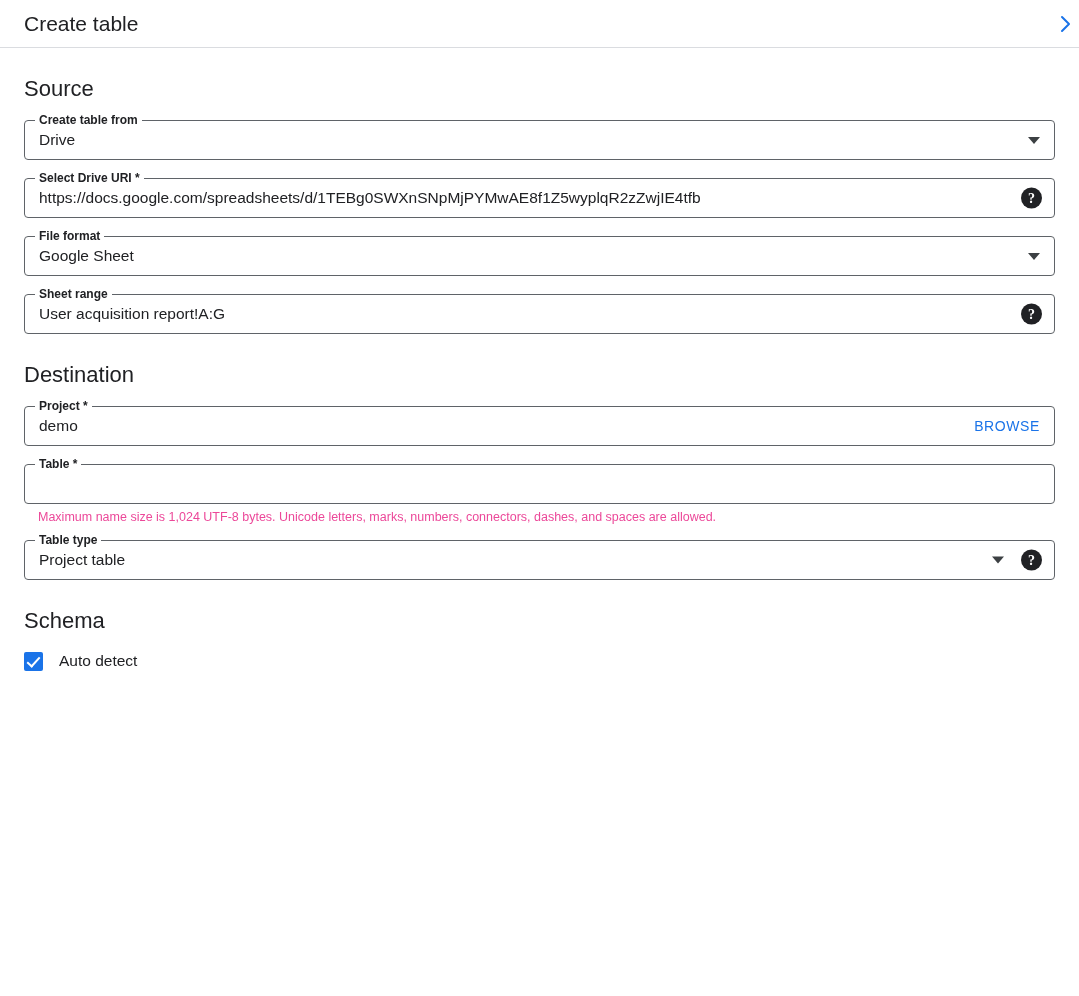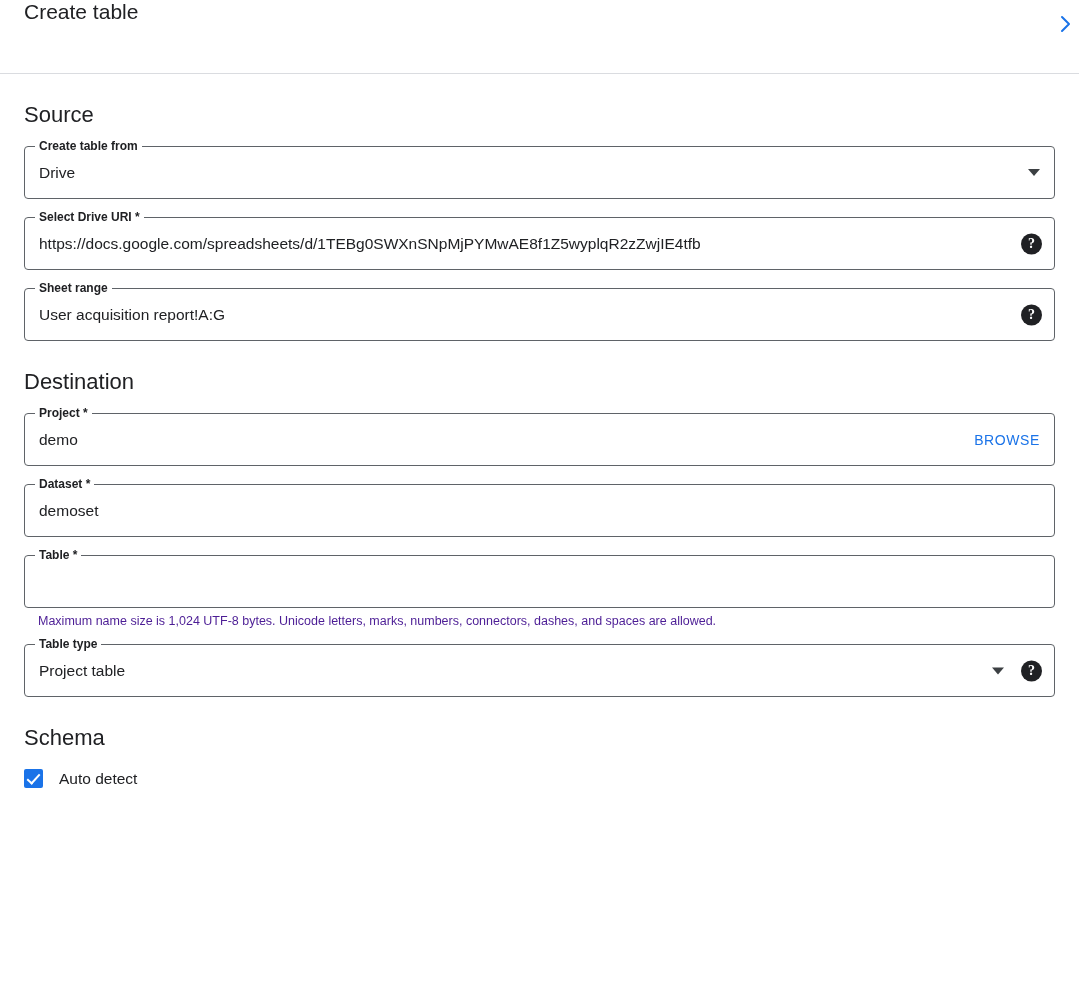--- a/index.html
+++ b/index.html
@@ -10,23 +10,24 @@
     height: 996px;
     background: #ffffff;
     font-family: "Liberation Sans", sans-serif;
     color: #202124;
     overflow: hidden;
   }
 
   
   .header {
     position: relative;
-    height: 74px;
+    height: 48px;
     border-bottom: 1px solid #dadce0;
     display: flex;
+    align-items: center;
     padding: 0 24px;
   }
   .header-title {
     font-size: 21px;
     font-weight: 400;
     color: #202124;
     letter-spacing: 0;
   }
   .header-collapse {
     position: absolute;
@@ -50,21 +51,21 @@
     font-size: 22px;
     font-weight: 400;
     color: #202124;
     margin: 28px 0 18px 0;
   }
   .section-title.schema { }
 
   
   .field {
     position: relative;
-    height: 53px;
+    height: 40px;
     border: 1px solid #5f6368;
     border-radius: 4px;
     margin-bottom: 18px;
     display: flex;
     align-items: center;
     padding: 0 14px;
     background: #fff;
   }
   .field.with-help { padding-right: 48px; }
   .field-label {
@@ -123,38 +124,37 @@
     font-size: 14px;
     font-weight: 400;
     letter-spacing: .6px;
     margin-left: 8px;
     cursor: pointer;
     flex: 0 0 auto;
   }
 
   .helper-text {
     font-size: 12.5px;
-    color: #4c1d95;
+    color: #ec4899;
     margin: -12px 0 16px 14px;
   }
 
   
   .field.with-caret-help { padding-right: 43px; }
   .field.with-caret-help .caret {
     position: absolute;
     right: 50px;
     top: 50%;
     transform: translateY(-50%);
     margin-left: 0;
   }
 
   
   .checkbox-row {
     display: flex;
-    align-items: center;
     margin-top: 10px;
   }
   .checkbox {
     width: 19px;
     height: 19px;
     border-radius: 2px;
     background: #1a73e8;
     position: relative;
     cursor: pointer;
     flex: 0 0 auto;
@@ -197,39 +197,40 @@
     <span class="field-value">Drive</span>
     <span class="caret"></span>
   </div>
 
   <div class="field with-help">
     <span class="field-label">Select Drive URI *</span>
     <span class="field-value">https://docs.google.com/spreadsheets/d/1TEBg0SWXnSNpMjPYMwAE8f1Z5wyplqR2zZwjIE4tfb</span>
     <span class="help-icon">?</span>
   </div>
 
+  <div class="field">
+    <span class="field-label">File format</span>
+    <span class="field-value">Google Sheet</span>
+    <span class="caret"></span>
+  </div>
 
   <div class="field with-help">
     <span class="field-label">Sheet range</span>
     <span class="field-value">User acquisition report!A:G</span>
     <span class="help-icon">?</span>
   </div>
 
   <div class="section-title">Destination</div>
 
   <div class="field">
     <span class="field-label">Project *</span>
     <span class="field-value">demo</span>
     <span class="browse-link">BROWSE</span>
   </div>
 
-  <div class="field">
-    <span class="field-label">Dataset *</span>
-    <span class="field-value">demoset</span>
-  </div>
 
   <div class="field">
     <span class="field-label">Table *</span>
   </div>
   <div class="helper-text">Maximum name size is 1,024 UTF-8 bytes. Unicode letters, marks, numbers, connectors, dashes, and spaces are allowed.</div>
 
   <div class="field with-caret-help">
     <span class="field-label">Table type</span>
     <span class="field-value">Project table</span>
     <span class="caret"></span>

